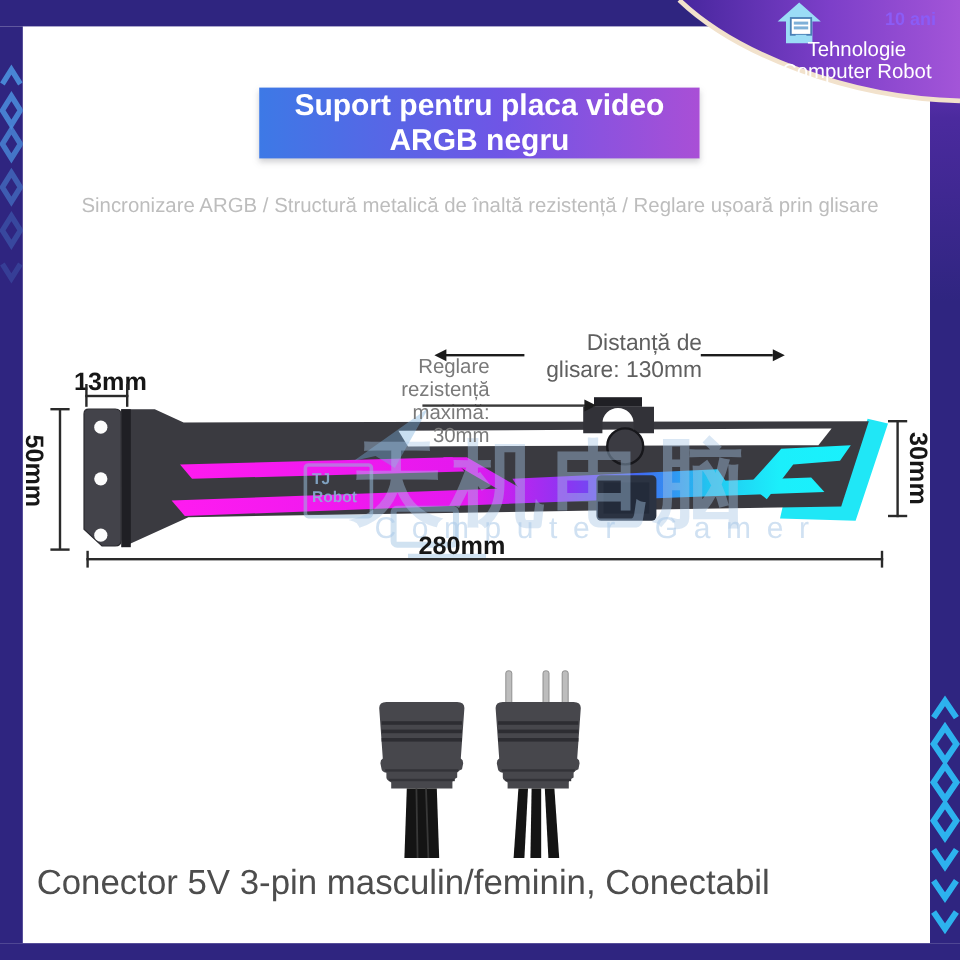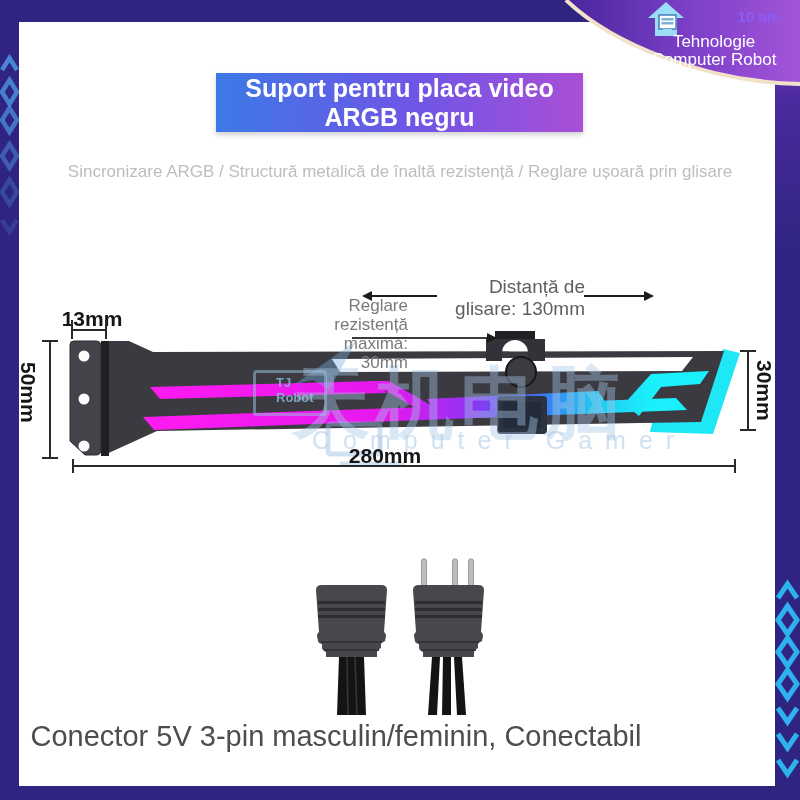--- a/index.html
+++ b/index.html
@@ -34,23 +34,23 @@
   .vtext{writing-mode:vertical-rl;}
   .dline{background:#2a2a2a;z-index:9;}
   .note{color:#7a7a7a;z-index:9;text-align:right;}
   .arrow-line{background:#1c1c1c;height:2px;z-index:9;}
   .ah{width:0;height:0;z-index:9;}
   .ah-left{border-top:5px solid transparent;border-bottom:5px solid transparent;border-right:10px solid #1c1c1c;}
   .ah-right{border-top:5px solid transparent;border-bottom:5px solid transparent;border-left:10px solid #1c1c1c;}
 
   
   .wm{z-index:4;pointer-events:none;}
-  .wm-box{left:253px;top:370px;width:48px;height:38px;border:3px solid rgba(150,185,215,.55);
+  .wm-box{left:253px;top:386px;width:48px;height:38px;border:3px solid rgba(150,185,215,.55);
           border-radius:4px;color:rgba(140,180,215,.85);font-size:13px;font-weight:bold;
-          line-height:15px;padding-left:20px;padding-top:2px;}
+          line-height:15px;padding-left:4px;padding-top:2px;}
   .wm-cn{left:292px;top:352px;font-size:78px;font-weight:bold;letter-spacing:6px;
          color:rgba(168,198,228,.42);white-space:nowrap;}
   .wm-en{left:312px;top:426px;font-size:25px;letter-spacing:13px;color:rgba(170,200,232,.55);white-space:nowrap;}
 
   .caption{left:0;top:720px;width:672px;text-align:center;color:#4d4d4d;font-size:29px;z-index:5;}
 </style>
 </head>
 <body>
 
 <div id="canvas">

